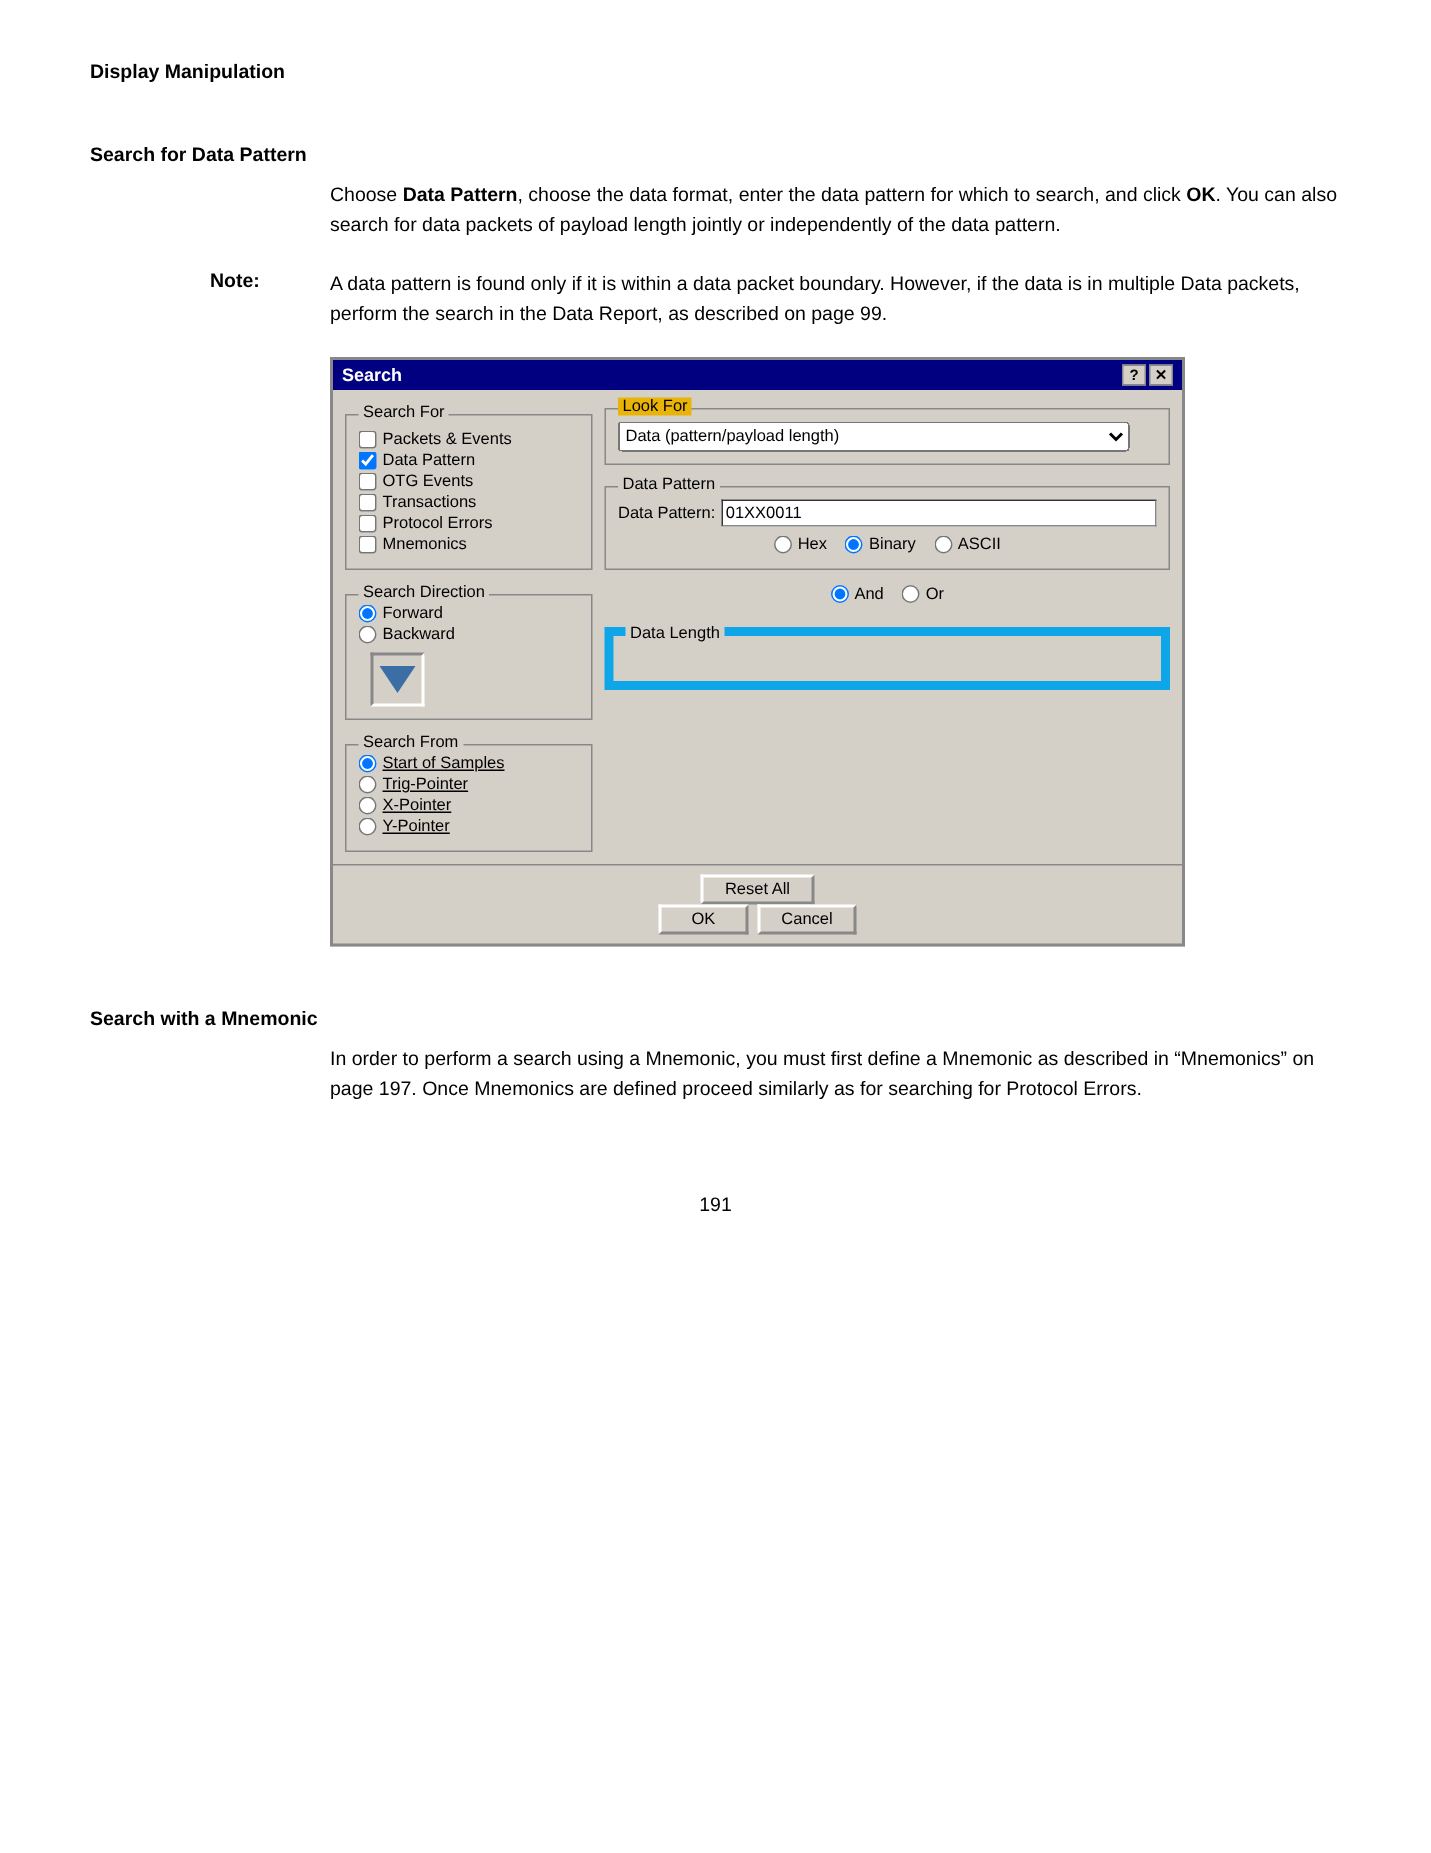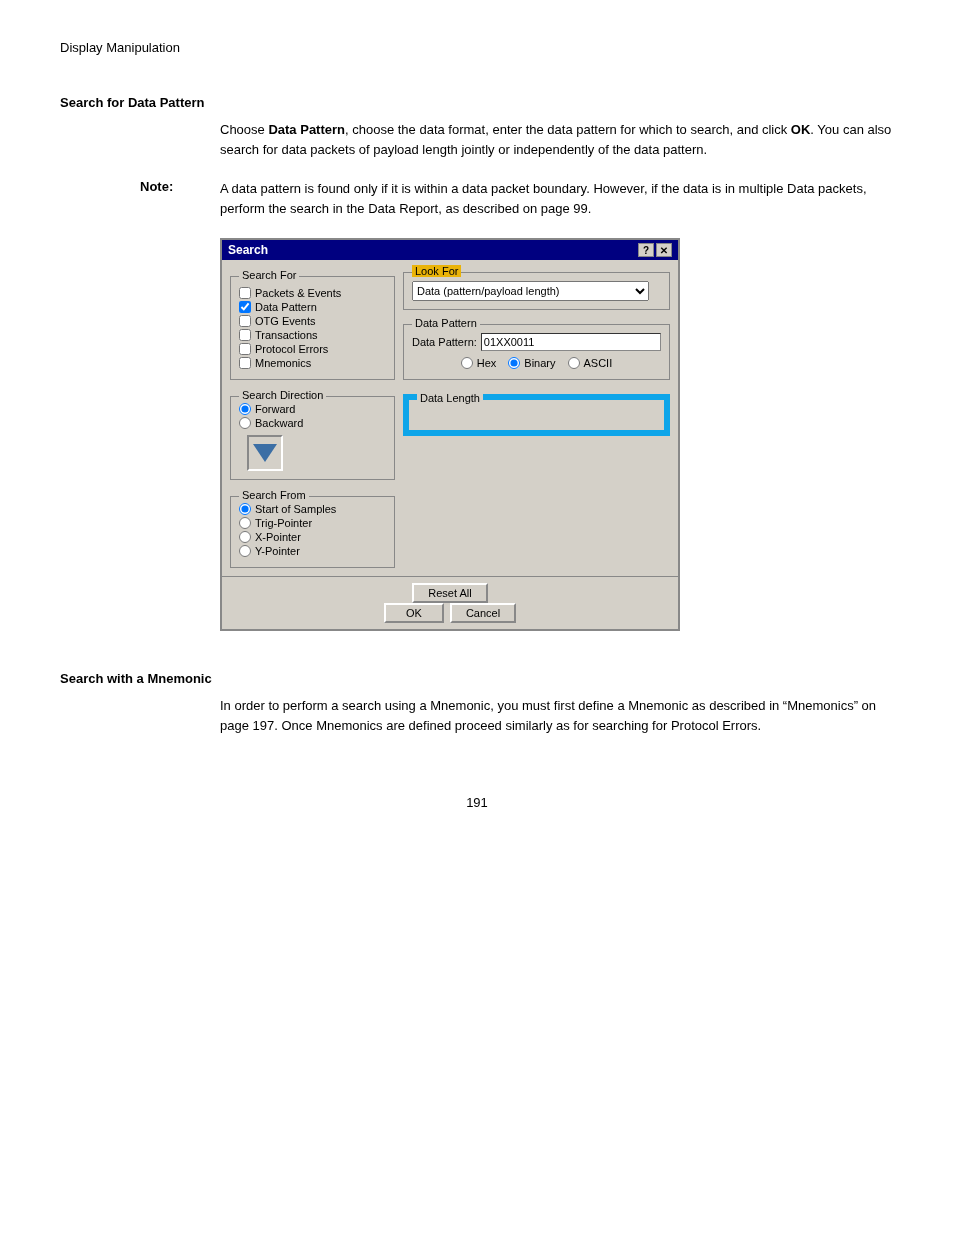--- a/index.html
+++ b/index.html
@@ -7,21 +7,21 @@
       background: #ffffff;
       font-family: Arial, Helvetica, sans-serif;
       font-size: 13px;
       color: #000000;
       width: 954px;
       min-height: 1235px;
       padding: 40px 60px;
     }
 
     .page-title {
-      font-weight: normal;
+      font-weight: bold;
       font-size: 13px;
       margin-bottom: 40px;
     }
 
     .section-title {
       font-weight: bold;
       font-size: 13px;
       margin-bottom: 10px;
     }
 
@@ -53,21 +53,21 @@
     
     .dialog-container {
       margin-left: 160px;
       margin-top: 10px;
       margin-bottom: 30px;
     }
 
     .dialog {
       border: 2px solid #888;
       background: #d4d0c8;
-      width: 460px;
+      width: 570px;
       position: relative;
     }
 
     .dialog-titlebar {
       background: #000080;
       color: white;
       font-size: 12px;
       font-weight: bold;
       padding: 3px 6px;
       display: flex;
@@ -311,20 +311,21 @@
       border-right: 12px solid transparent;
       border-top: 18px solid #3b6ea5;
     }
 
     
     .searchfrom-group {
       border: 1px solid #888;
       position: relative;
       padding: 6px 8px 8px 8px;
       margin-top: 8px;
+      text-decoration: underline;
     }
 
     .searchfrom-title {
       position: absolute;
       top: -8px;
       left: 8px;
       background: #d4d0c8;
       padding: 0 3px;
       font-size: 11px;
     }
@@ -495,20 +496,30 @@
               <input type="radio" name="format" checked="" style="">
               <span>Binary</span>
             </div>
             <div class="radio-row">
               <input type="radio" name="format" style="">
               <span>ASCII</span>
             </div>
           </div>
         </div>
 
+        <div class="andor-row">
+          <div class="radio-row">
+            <input type="radio" name="andor" checked="" style="">
+            <span>And</span>
+          </div>
+          <div class="radio-row">
+            <input type="radio" name="andor" style="">
+            <span>Or</span>
+          </div>
+        </div>
 
         <div class="length-group">
           <span class="length-title">Data Length</span>
         </div>
       </div>
     </div>
 
     <div class="dialog-bottom">
       <button class="dialog-btn">Reset All</button>
       <div class="ok-cancel">

